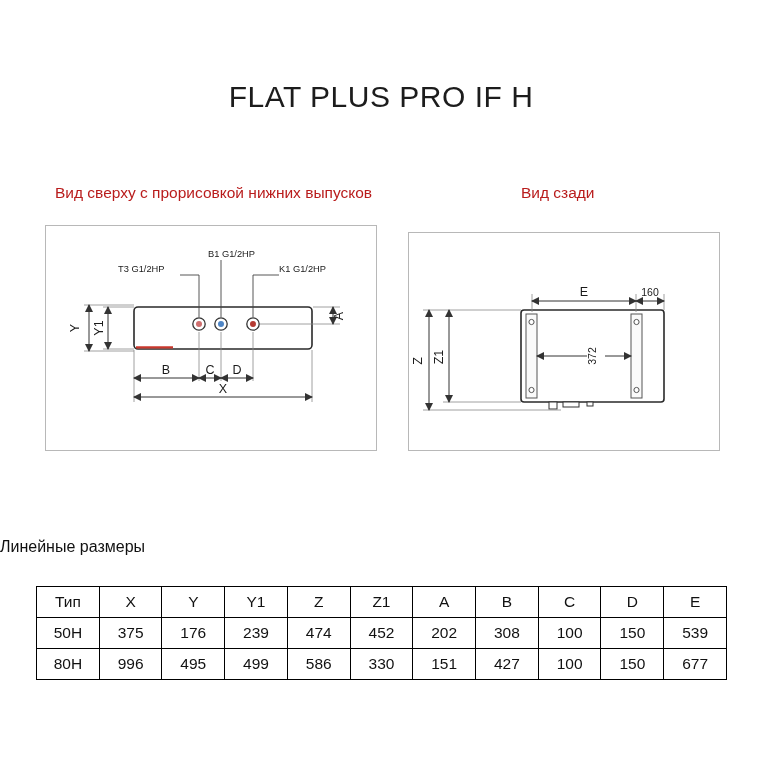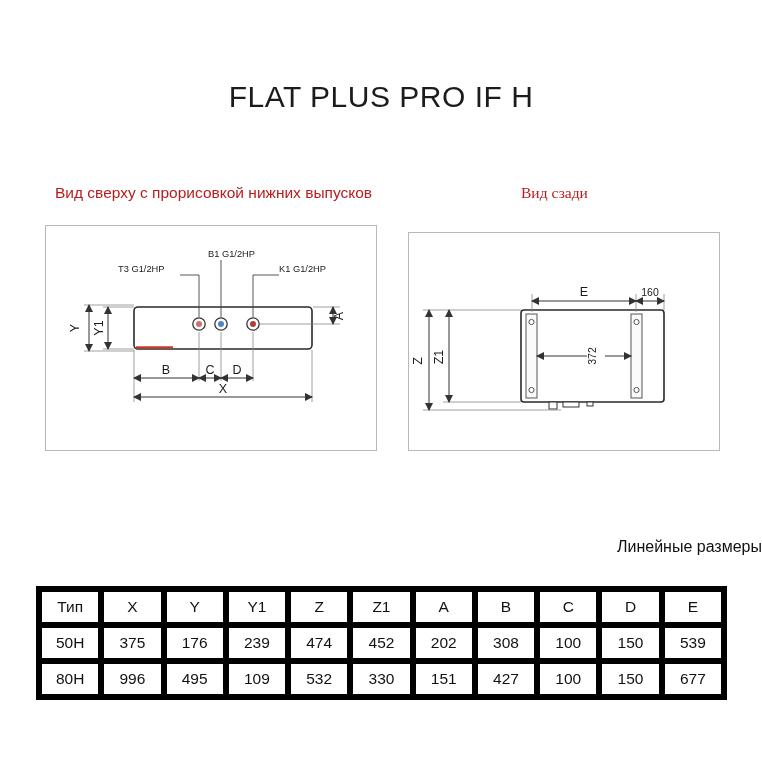--- a/index.html
+++ b/index.html
@@ -6,32 +6,32 @@
   .sheet{
     position:relative;width:762px;height:762px;background:#ffffff;
     font-family:"Liberation Sans", sans-serif;color:#111;overflow:hidden;
   }
   .title{
     position:absolute;top:80px;left:0;width:100%;text-align:center;
     font-size:30px;font-weight:500;letter-spacing:0.5px;color:#1c1c1c;
   }
   .view-label{position:absolute;font-size:15.5px;color:#b91c1c;}
   .view-label.top-left{left:55px;top:184px;}
-  .view-label.top-right{left:521px;top:184px;font-family:Liberation Serif, serif;}
+  .view-label.top-right{left:521px;top:184px;}
   .view-box{position:absolute;border:1px solid #b8b8b8;background:#fff;}
   .view-box.left{left:45px;top:225px;width:330px;height:224px;}
   .view-box.right{left:408px;top:232px;width:310px;height:217px;}
   .section-title{
-    position:absolute;top:538px;left:0;width:100%;text-align:right;
+    position:absolute;top:538px;left:0;width:100%;text-align:left;
     font-size:16px;color:#111;
   }
   .table-wrap{position:absolute;left:36px;top:586px;width:691px;}
   table.dims{border-collapse:collapse;width:100%;table-layout:fixed;}
   table.dims td{
-    border:6px solid #000000;height:30px;text-align:center;
+    border:1px solid #000000;height:30px;text-align:center;
     font-size:15.5px;color:#111;padding:0;
   }
   svg{display:block;font-family:"Liberation Sans", sans-serif;}
   .dimtxt{font-size:12.5px;fill:#1a1a1a;}
   .dimtxt-sm{font-size:10.5px;fill:#1a1a1a;}
   .callout{font-size:9.3px;fill:#1a1a1a;}
   .ext{stroke:#888;stroke-width:0.8;}
   .dim{stroke:#333;stroke-width:1;fill:none;}
   .lead{stroke:#444;stroke-width:0.9;fill:none;}
   .body-line{stroke:#2a2a2a;stroke-width:1.6;fill:#ffffff;}
@@ -180,22 +180,22 @@
         <td>202</td>
         <td>308</td>
         <td>100</td>
         <td>150</td>
         <td>539</td>
       </tr>
       <tr>
         <td>80H</td>
         <td>996</td>
         <td>495</td>
-        <td>109</td>
-        <td>532</td>
+        <td>499</td>
+        <td>586</td>
         <td>330</td>
         <td>151</td>
         <td>427</td>
         <td>100</td>
         <td>150</td>
         <td>677</td>
       </tr>
     </tbody>
       </table>
   </div>

